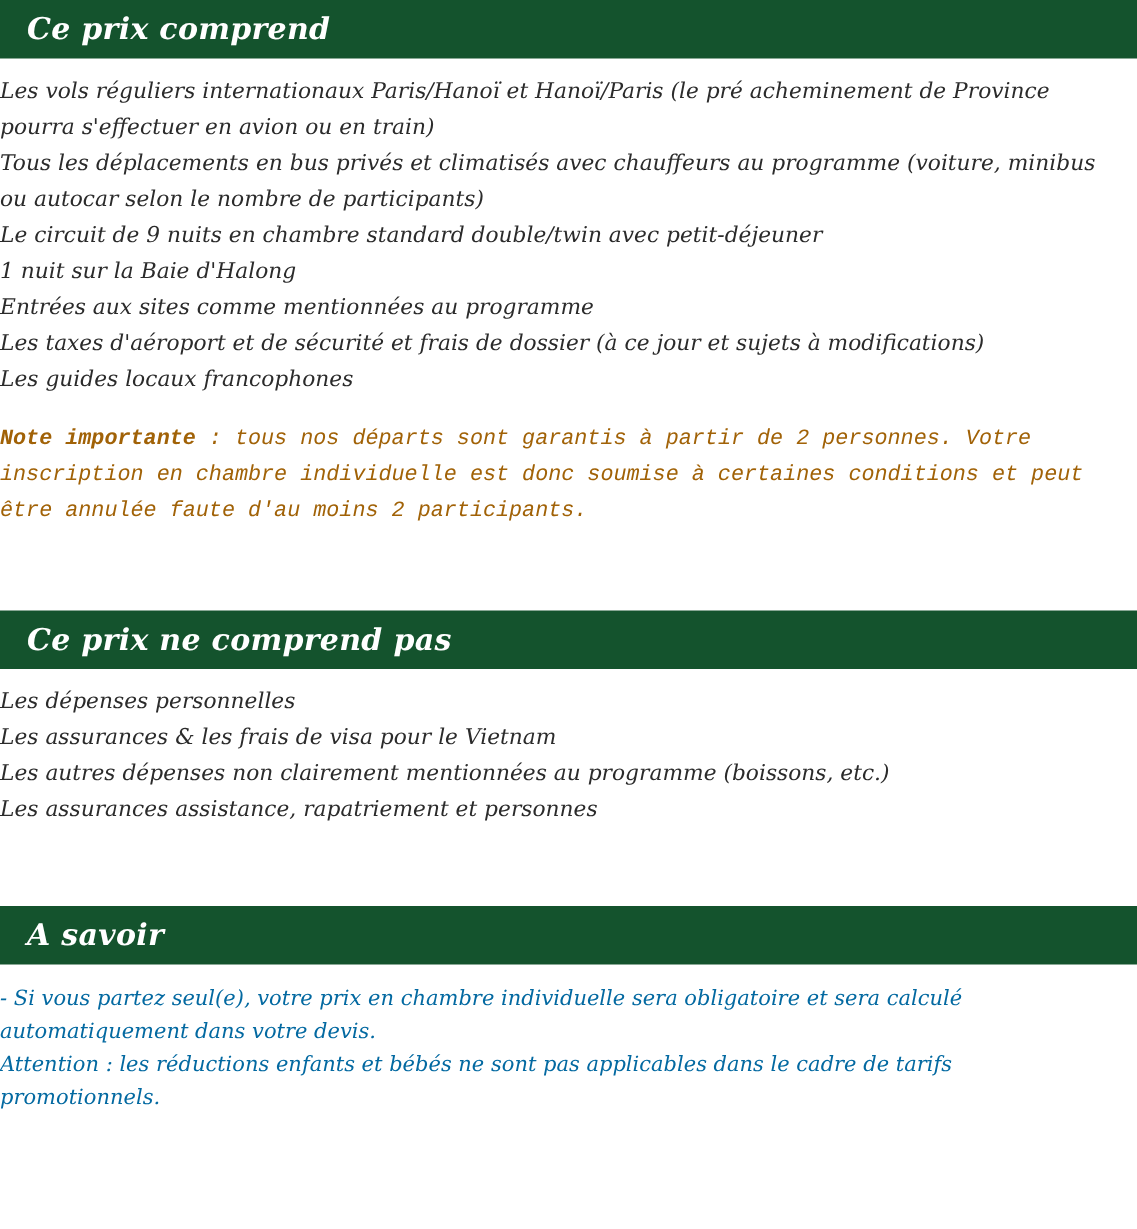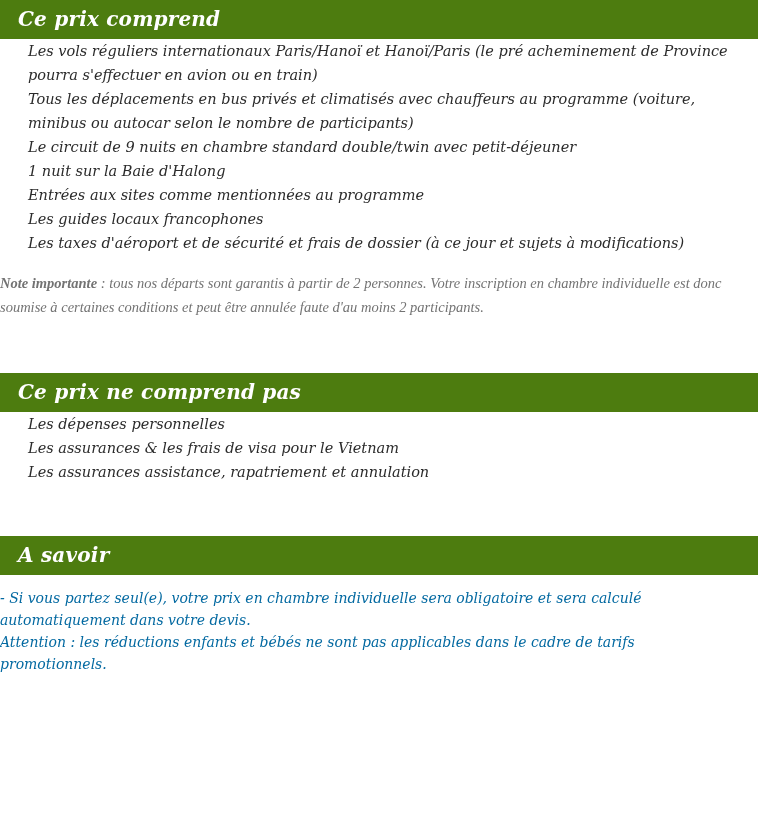--- a/index.html
+++ b/index.html
@@ -12,51 +12,51 @@
     background: #ffffff;
     font-family: "DejaVu Serif", serif;
     color: #2b2b2b;
   }
   .page {
     width: 758px;
     box-sizing: border-box;
     padding: 0;
   }
   .section-header {
-    background: #4d7c0f;
+    background: #14532d;
     color: #ffffff;
     font-family: "DejaVu Serif", serif;
     font-style: italic;
     font-weight: bold;
     font-size: 20px;
     line-height: 1.0;
     padding: 9px 0 10px 18px;
     letter-spacing: 0.2px;
   }
   .section-body {
     padding: 0 10px 0 0;
   }
   .block-lines {
-    margin-left: 28px;
+    padding-top: 10px;
   }
   .line {
     font-family: "DejaVu Serif", serif;
     font-style: italic;
     font-size: 14.5px;
     line-height: 24px;
     color: #2b2b2b;
     padding: 0 12px 0 0;
     margin: 0;
   }
   .note {
-    font-family: Liberation Serif, serif;
+    font-family: Liberation Mono, monospace;
     font-style: italic;
     font-size: 14.5px;
     line-height: 24px;
-    color: #737373;
+    color: #a16207;
     margin: 0;
     padding-right: 10px;
   }
   .gap-after-list {
     height: 16px;
   }
   .section-spacer-lg {
     height: 54px;
   }
   .section-spacer-md {
@@ -81,35 +81,36 @@
 <div class="page">
 
   <div class="section-header">Ce prix comprend</div>
   <div class="section-body">
     <div class="block-lines">
       <p class="line">Les vols réguliers internationaux Paris/Hanoï et Hanoï/Paris (le pré acheminement de Province pourra s'effectuer en avion ou en train)</p>
       <p class="line">Tous les déplacements en bus privés et climatisés avec chauffeurs au programme (voiture, minibus ou autocar selon le nombre de participants)</p>
       <p class="line">Le circuit de 9 nuits en chambre standard double/twin avec petit-déjeuner</p>
       <p class="line">1 nuit sur la Baie d'Halong</p>
       <p class="line">Entrées aux sites comme mentionnées au programme</p>
+      <p class="line">Les taxes d'aéroport et de sécurité et frais de dossier (à ce jour et sujets à modifications)</p>
       <p class="line">Les guides locaux francophones</p>
-      <p class="line">Les taxes d'aéroport et de sécurité et frais de dossier (à ce jour et sujets à modifications)</p>
     </div>
     <div class="gap-after-list"></div>
     <p class="note"><b>Note importante</b><span> : tous nos départs sont garantis à partir de 2 personnes. Votre inscription en chambre individuelle est donc soumise à certaines conditions et peut être annulée faute d'au moins 2 participants.</span></p>
   </div>
 
   <div class="section-spacer-lg"></div>
 
   <div class="section-header">Ce prix ne comprend pas</div>
   <div class="section-body">
     <div class="block-lines">
       <p class="line">Les dépenses personnelles</p>
       <p class="line">Les assurances &amp; les frais de visa pour le Vietnam</p>
-      <p class="line">Les assurances assistance, rapatriement et annulation</p>
+      <p class="line">Les autres dépenses non clairement mentionnées au programme (boissons, etc.)</p>
+      <p class="line">Les assurances assistance, rapatriement et personnes</p>
     </div>
   </div>
 
   <div class="section-spacer-md"></div>
 
   <div class="section-header">A savoir</div>
   <div class="section-body asavoir-body">
     <p class="asavoir-line">- Si vous partez seul(e), votre prix en chambre individuelle sera obligatoire et sera calculé automatiquement dans votre devis.</p>
     <p class="asavoir-line">Attention : les réductions enfants et bébés ne sont pas applicables dans le cadre de tarifs promotionnels.</p>
   </div>

